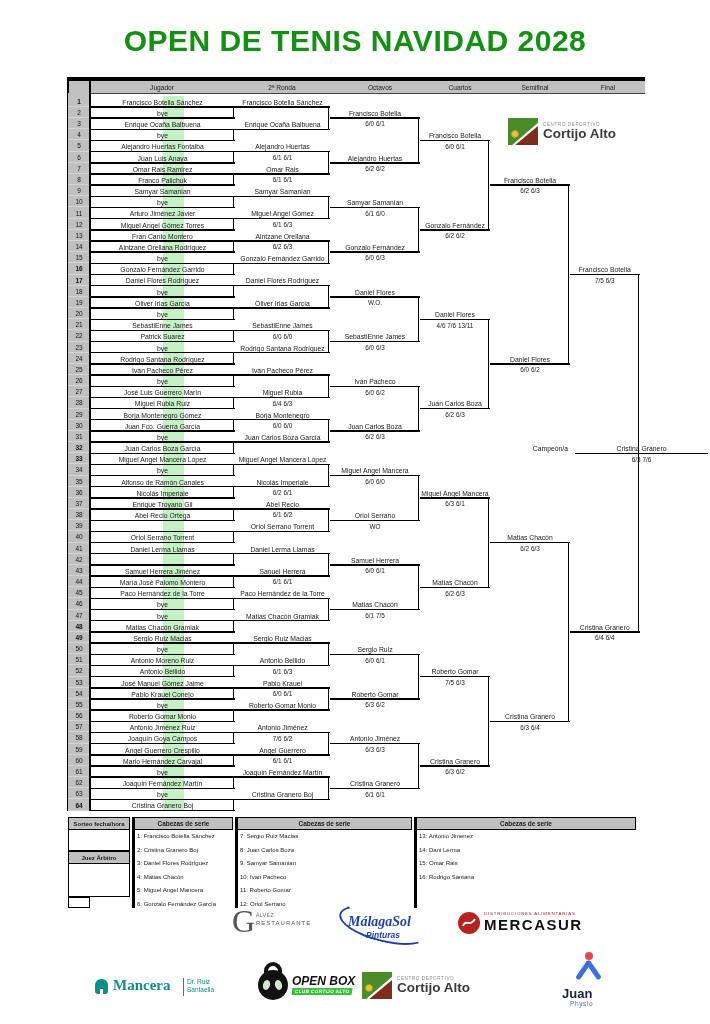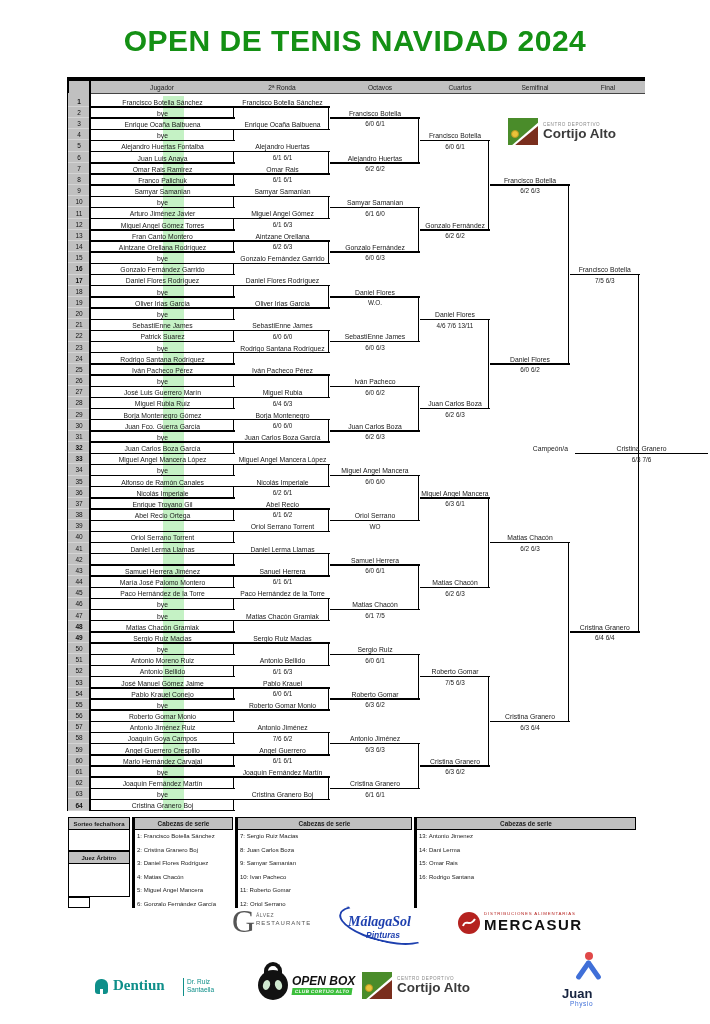--- a/index.html
+++ b/index.html
@@ -68,21 +68,21 @@
   .so-fig .a1,.so-fig .a2{position:absolute;width:5px;height:22px;border-radius:3px;background:#3f6fd8;top:7px;}
   .so-fig .a1{left:5px;transform:rotate(35deg);}
   .so-fig .a2{left:15px;transform:rotate(-35deg);}
   .so-name{position:absolute;left:14px;top:34px;font-size:13px;font-weight:bold;color:#16233f;}
   .so-sub{position:absolute;left:22px;top:48px;font-size:6.5px;color:#3f6fd8;letter-spacing:.6px;}
 </style>
 </head>
 <body>
 
 <div class="page">
-  <div class="title">OPEN DE TENIS NAVIDAD 2024</div>
+  <div class="title">OPEN DE TENIS NAVIDAD 2028</div>
 
   <div id="canvas" class="abs" style="left:0;top:0;width:710px;height:1024px;">
       <div class="ln" style="left: 68px; top: 77px; width: 577px; height: 3.6px;"></div>
       <div class="hdrbar" style="left: 68px; top: 80.6px; width: 577px; height: 12.4px;"></div>
       <div class="hdrlbl" style="left: 122px; top: 83.5px; width: 80px;">Jugador</div>
       <div class="hdrlbl" style="left: 242px; top: 83.5px; width: 80px;">2ª Ronda</div>
       <div class="hdrlbl" style="left: 340px; top: 83.5px; width: 80px;">Octavos</div>
       <div class="hdrlbl" style="left: 420px; top: 83.5px; width: 80px;">Cuartos</div>
       <div class="hdrlbl" style="left: 495px; top: 83.5px; width: 80px;">Semifinal</div>
       <div class="hdrlbl" style="left: 568px; top: 83.5px; width: 80px;">Final</div>
@@ -573,21 +573,21 @@
     <div class="mc-name">MERCASUR</div>
   </div>
   <div class="logo" style="left:338px;top:908px;width:95px;height:44px;">
     <div class="ms-arc"></div>
     <div class="ms-txt">MálagaSol</div>
     <div class="ms-sub">Pinturas</div>
   </div>
 
   <div class="logo" style="left:95px;top:975px;width:140px;height:26px;">
     <div class="dent-tooth"></div>
-    <div class="dent-name">Dentiun</div>
+    <div class="dent-name">Mancera</div>
     <div class="dent-div"></div>
     <div class="dent-doc">
       <div>Dr. Ruiz</div>
       <div>Santaella</div>
     </div>
   </div>
   <div class="logo" style="left:258px;top:962px;width:110px;height:44px;">
     <div class="ab-handle"></div>
     <div class="ab-kb">
         <div class="eye e1"></div>

